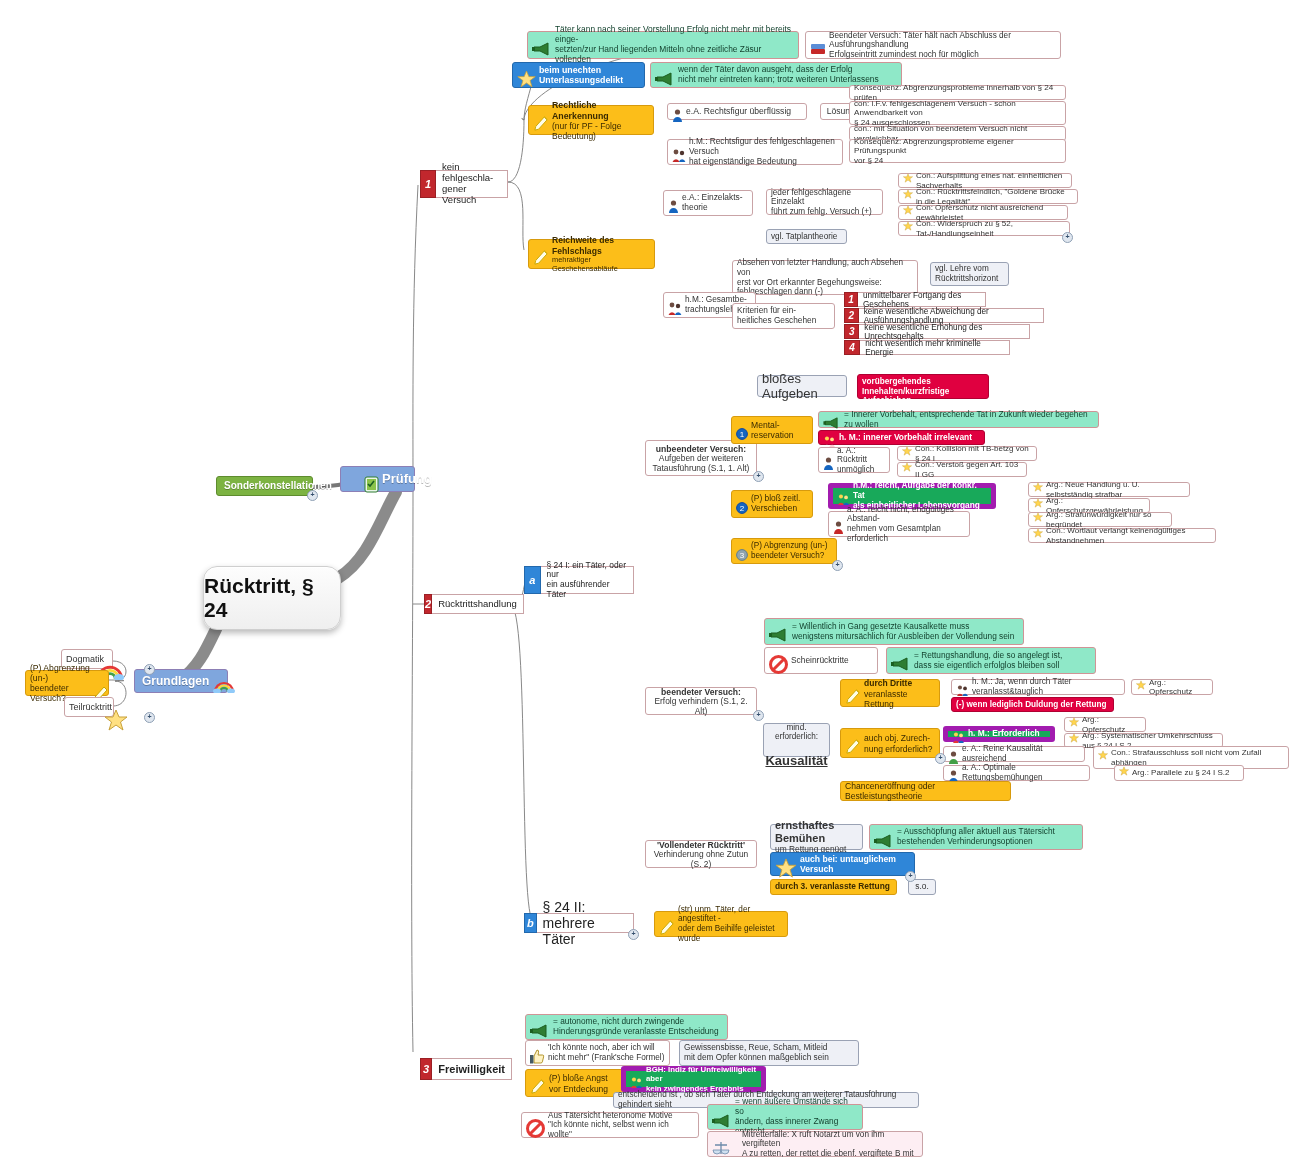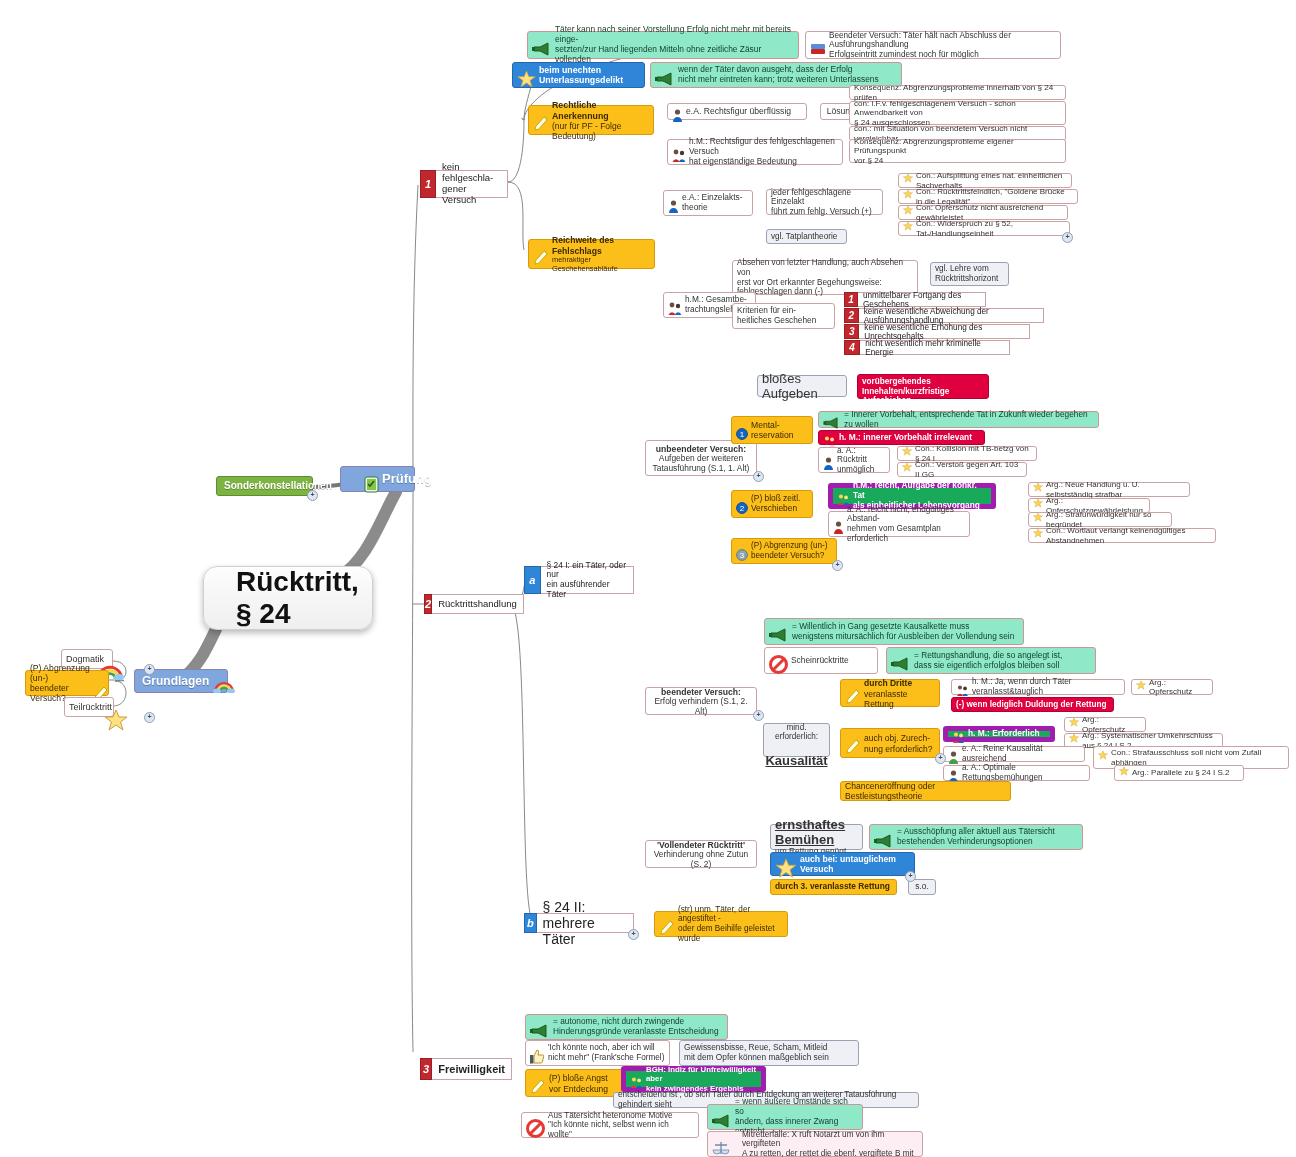--- a/index.html
+++ b/index.html
@@ -33,21 +33,21 @@
             font-size:11px;padding:3px 7px;text-shadow:0 1px 0 rgba(0,0,0,.25);}
   .bluehdr{background:#7fa6dd;color:#fff;border:1px solid #8c7fb5;font-weight:bold;
            font-size:13px;padding:3px 23px;text-shadow:0 1px 0 rgba(0,0,0,.28);}
   .bluehdr2{background:#7fa6dd;color:#fff;border:1px solid #8c7fb5;font-weight:bold;
            font-size:12px;padding:3px 7px;text-shadow:0 1px 0 rgba(0,0,0,.28);}
 
   .root{position:absolute;background:linear-gradient(#fdfdfd,#efefef);
         border:1px solid #cfcfcf;border-radius:14px;
         box-shadow:0 3px 6px rgba(0,0,0,.28), inset 0 1px 0 #fff;
         display:flex;align-items:center;justify-content:center;
-        font-size:28px;font-weight:bold;color:#111;padding-left:32px;}
+        font-size:21px;font-weight:bold;color:#111;}
 
   .numtag{position:absolute;display:flex;align-items:stretch;}
   .numtag .n{background:#c1272d;color:#fff;font-weight:bold;font-style:italic;
              font-size:11px;display:flex;align-items:center;justify-content:center;
              width:17px;border:1px solid #9a1f24;}
   .numtag .t{background:#fff;border:1px solid #c9a3a6;border-left:none;
              color:#222;font-size:9.5px;padding:2px 6px;display:flex;
              align-items:center;line-height:1.15;white-space:pre-line;}
 
   .lettertag{position:absolute;display:flex;align-items:stretch;}
@@ -726,21 +726,21 @@
 
 <div class="node plain" style="left:645px;top:840px;width:112px;height:28px;display:flex;align-items:center;justify-content:center;text-align:center;">
   <span>
     <span class="b" style="font-size:8.6px;">'Vollendeter Rücktritt'</span>
     <span style="display:block;font-size:8.4px;">Verhinderung ohne Zutun (S. 2)</span>
   </span>
 </div>
 
 <div class="node greynote" style="left:770px;top:824px;width:93px;height:26px;display:flex;align-items:center;">
   <span>
-    <span class="b" style="font-size:13px;text-decoration:underline;">ernsthaftes Bemühen</span>
+    <span class="b" style="font-size:11px;">ernsthaftes Bemühen</span>
     <span style="display:block;font-size:8.4px;">um Rettung genügt</span>
   </span>
 </div>
 
 <div class="node green" style="left:869px;top:824px;width:214px;height:26px;display:flex;align-items:center;">
   <span class="ico">
     <svg width="20" height="14" viewBox="0 0 20 14">
           <path d="M2 5 L8 5 L16 1 L16 13 L8 9 L2 9 Z" fill="#2e7d32" stroke="#1b5e20"></path>
           <rect x="0" y="5" width="3" height="4" fill="#1b5e20"></rect>
         </svg>

